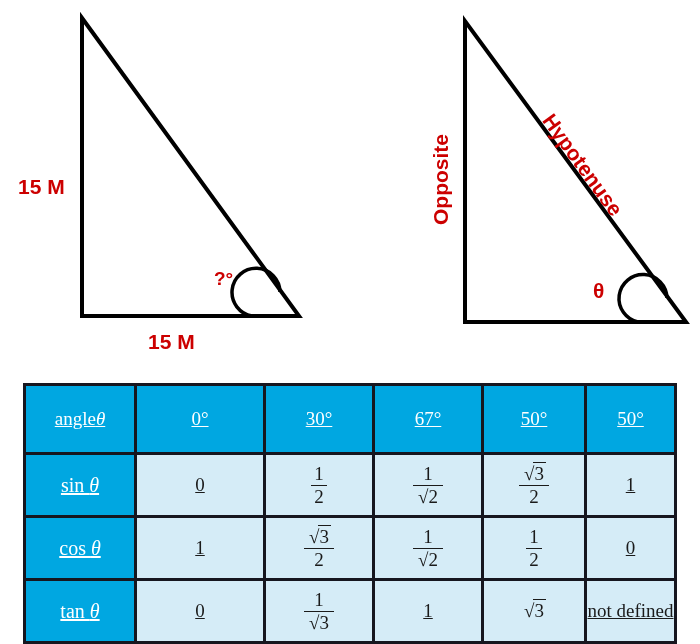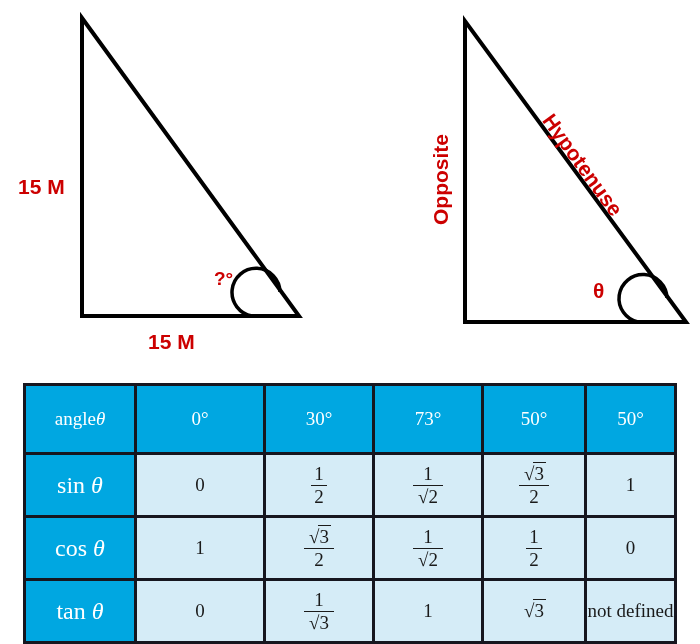--- a/index.html
+++ b/index.html
@@ -78,30 +78,31 @@
   #trig-table td {
     border: 3px solid #16161f;
     text-align: center;
     vertical-align: middle;
     font-family: "Liberation Serif", serif;
     font-size: 19px;
     color: #1a1a1a;
     height: 60px;
     padding: 0;
     background: #d5ecf7;
+    text-decoration: underline;
   }
   #trig-table td.hdr {
     background: #00a7e1;
     color: #ffffff;
     font-size: 19px;
   }
   #trig-table td.rowlbl {
     background: #00a7e1;
     color: #ffffff;
-    font-size: 24px;
+    font-size: 20px;
   }
   #trig-table tr:first-child td { height: 66px; }
   #trig-table td:first-child { width: 108px; }
   #trig-table td:nth-child(2) { width: 126px; }
   #trig-table td:nth-child(3) { width: 106px; }
   #trig-table td:nth-child(4) { width: 106px; }
   #trig-table td:nth-child(5) { width: 100px; }
 
   .ital { font-style: italic; }
 
@@ -161,21 +162,21 @@
   <div class="lbl" id="label-hypotenuse">Hypotenuse</div>
   <div class="lbl" id="label-theta">θ</div>
 </div>
 
 <table id="trig-table">
   <tbody id="trig-table-body">
       <tr>
         <td class="hdr"><span>angle</span><span class="ital">θ</span></td>
         <td class="hdr">0°</td>
         <td class="hdr">30°</td>
-        <td class="hdr">73°</td>
+        <td class="hdr">67°</td>
         <td class="hdr">50°</td>
         <td class="hdr">50°</td>
       </tr>
       <tr>
         <td class="rowlbl"><span>sin </span><span class="ital">θ</span></td>
         <td><span>0</span></td>
         <td><span class="frac"><span class="num">1</span><span class="den">2</span></span></td>
         <td><span class="frac"><span class="num">1</span><span class="den"><span class="sqrt"><span class="rad">√</span><span class="radicand">2</span></span></span></span></td>
         <td><span class="frac"><span class="num"><span class="sqrt"><span class="rad">√</span><span class="radicand">3</span></span></span><span class="den">2</span></span></td>
         <td><span>1</span></td>

